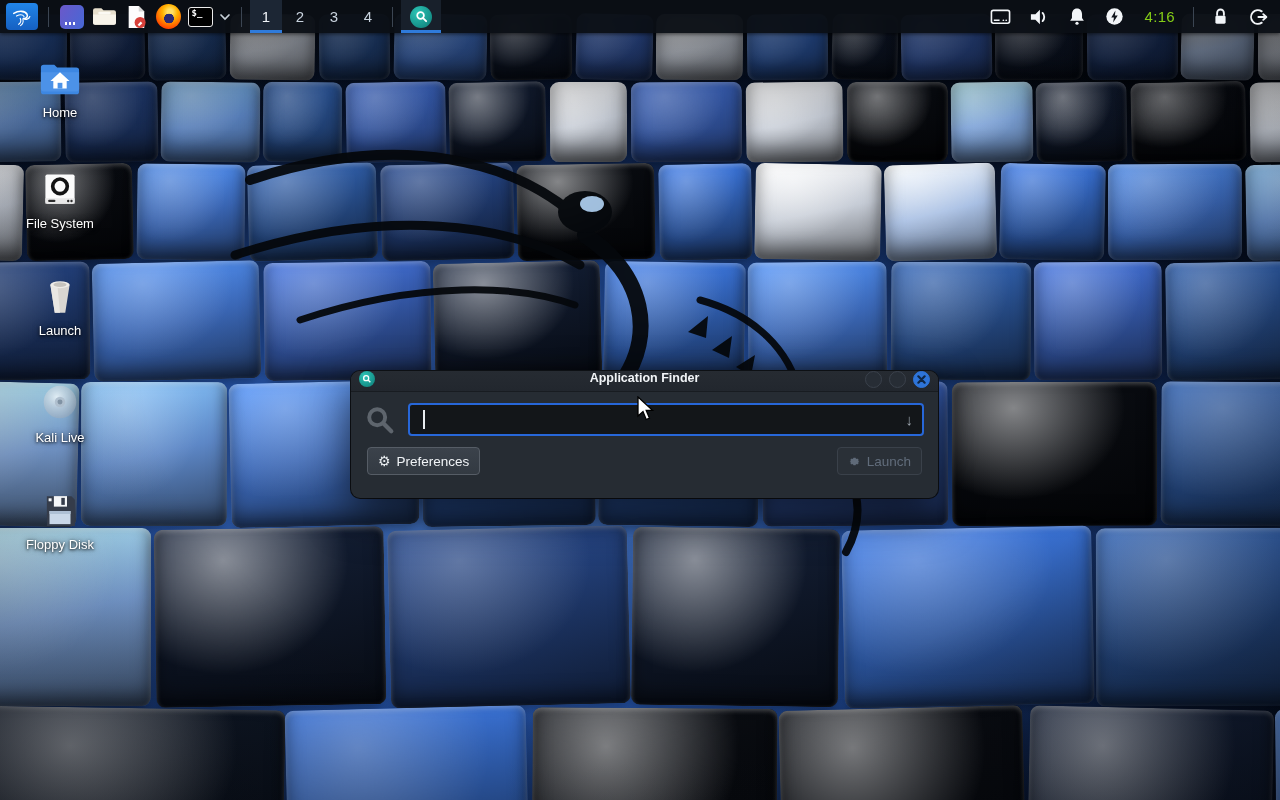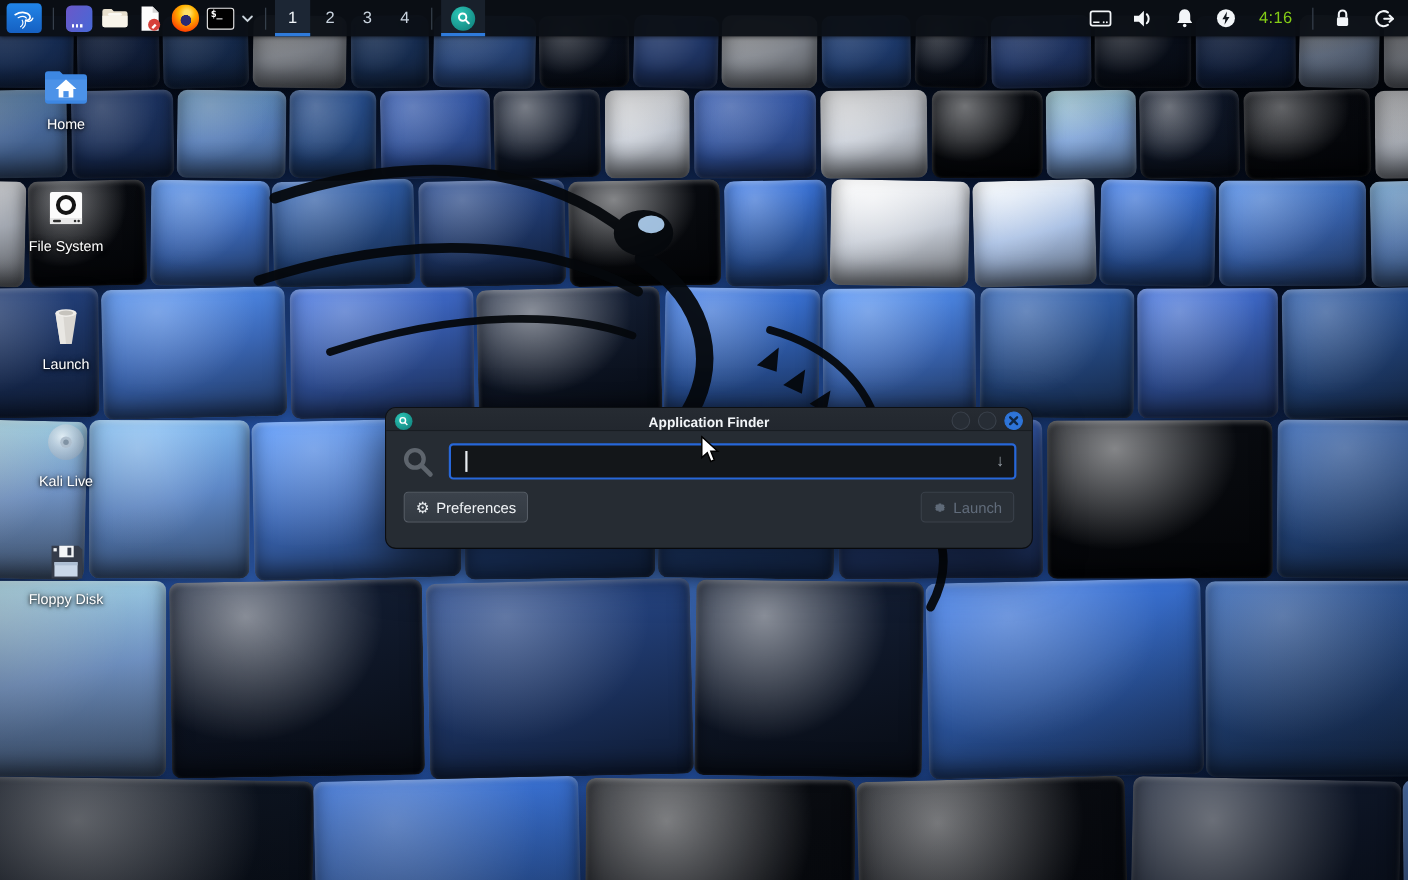--- a/index.html
+++ b/index.html
@@ -51,21 +51,21 @@
   
   .dicon { position:absolute; left:12px; width:96px; text-align:center; z-index:10; }
   .dicon .ibox { height:48px; display:flex; align-items:flex-end; justify-content:center; }
   .dicon .lbl { margin-top:5px; font-size:13px; color:#fff;
     text-shadow:0 1px 3px rgba(0,0,0,.95), 0 0 6px rgba(0,0,0,.6); }
 
   
   .dialog { position:absolute; left:351px; top:371px; width:587px; height:127px; z-index:30;
     background:#262c33; border-radius:9px;
     box-shadow:0 16px 44px rgba(0,0,0,.65), 0 0 0 1px #101318; }
-  .titlebar { height:21px; display:flex; align-items:flex-end; padding:0 8px; position:relative;
+  .titlebar { height:21px; display:flex; align-items:flex-start; padding:0 8px; position:relative;
     background:linear-gradient(#262b32,#22272e); border-bottom:1px solid #181c21; border-radius:9px 9px 0 0; }
   .titlebar .title { position:absolute; left:0; right:0; text-align:center;
     font-size:12.5px; font-weight:700; color:#f2f5f8; pointer-events:none; }
   .winbtns { margin-left:auto; display:flex; gap:7px; align-items:center; z-index:2; }
   .wbtn { width:17px; height:17px; border-radius:50%; background:#272d35; border:1px solid #3a414b;
     display:flex; align-items:center; justify-content:center; padding:0; cursor:default; }
   .wbtn.close { background:#2e74d8; border-color:#2e74d8; }
   .dbody { padding:11px 14px 0 14px; }
   .searchrow { display:flex; align-items:center; }
   .sfield { flex:1; height:33px; margin-left:13px; position:relative;

